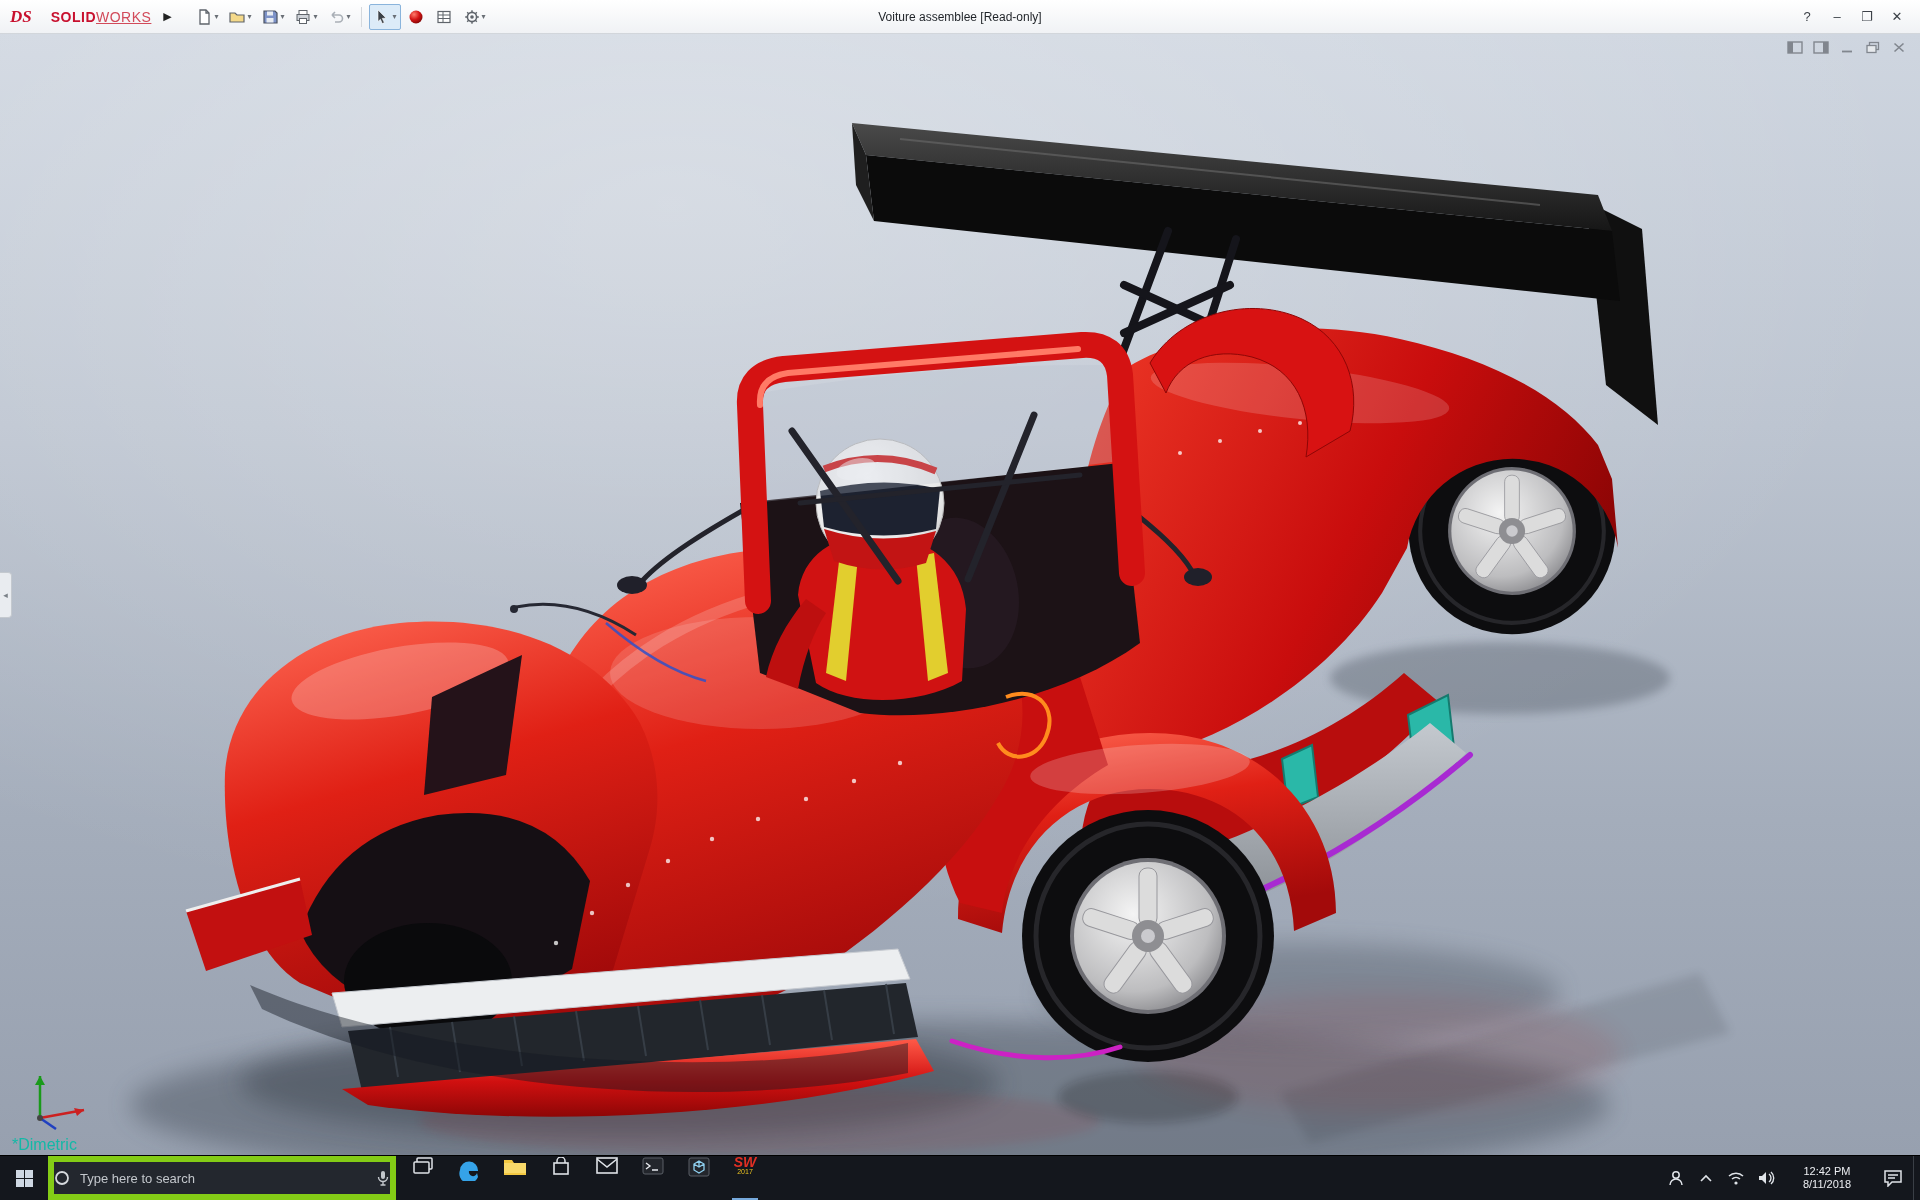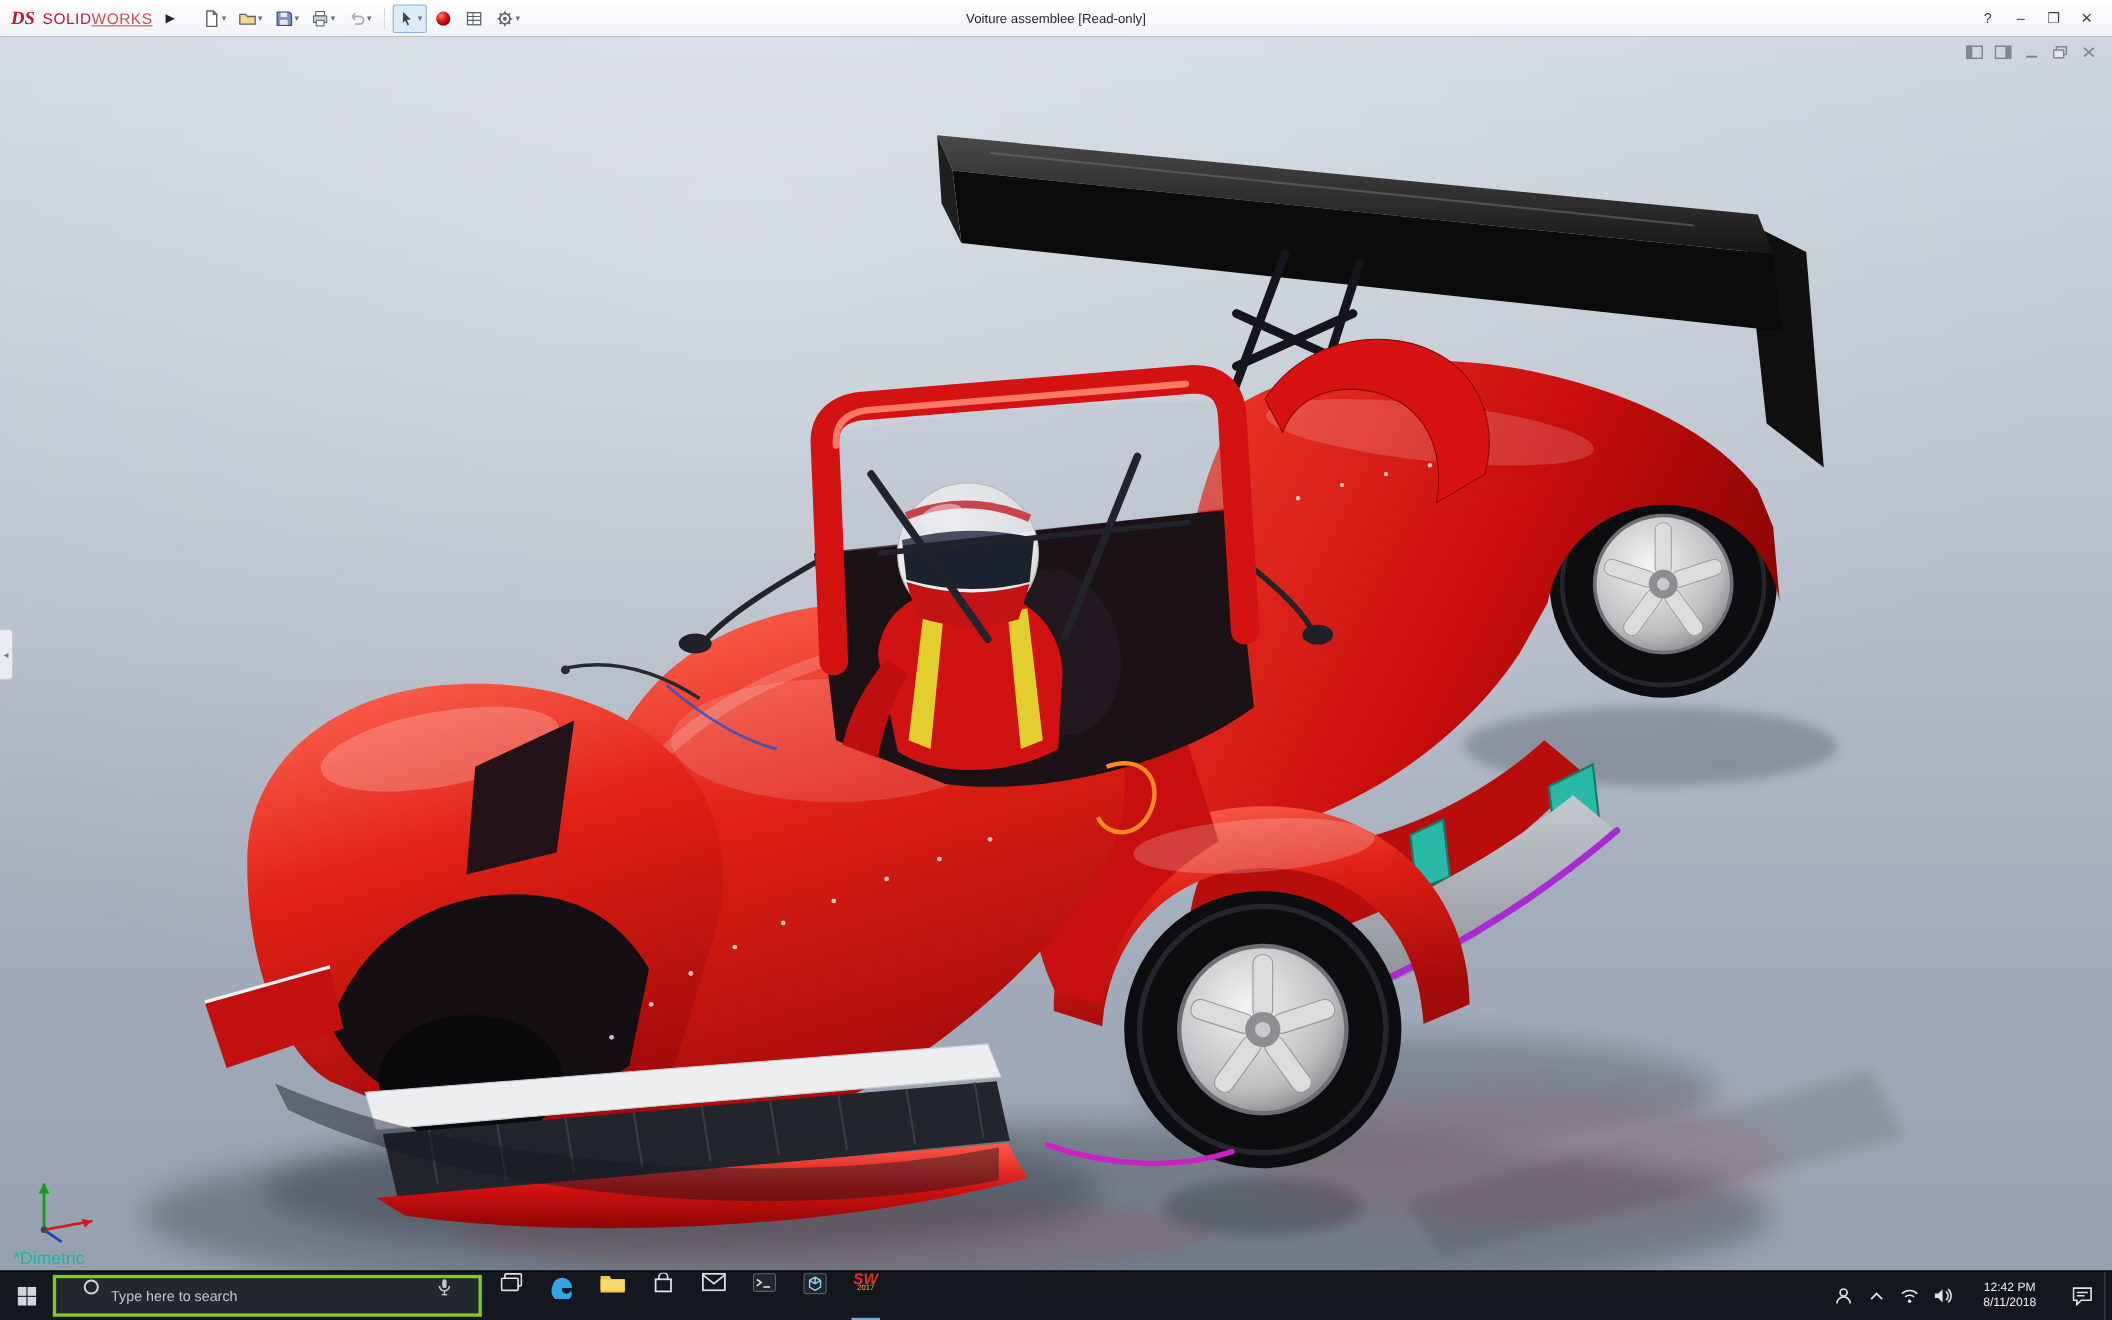--- a/index.html
+++ b/index.html
@@ -1,25 +1,25 @@
 <!DOCTYPE html>
 <html><head>
 <meta charset="utf-8">
 <style>
   html,body{margin:0;padding:0;width:1920px;height:1200px;overflow:hidden;
     font-family:"Liberation Sans",sans-serif;background:#000;position:relative;}
   
   .titlebar{position:absolute;top:0;left:0;right:0;height:33px;
     background:linear-gradient(#ffffff,#f0f2f5);border-bottom:1px solid #d2d6db;
     display:flex;align-items:center;z-index:30;}
-  .logo{display:flex;align-items:center;gap:7px;padding:0 6px 0 10px;}
+  .logo{display:flex;align-items:center;gap:19px;padding:0 6px 0 10px;}
   .logo-mark{color:#c8102e;font-weight:bold;font-style:italic;font-size:17px;
     font-family:"Liberation Serif",serif;}
   .logo-text{color:#c8102e;font-size:14px;letter-spacing:.5px;}
-  .logo-text b{font-weight:normal;}
+  .logo-text b{font-weight:bold;}
   .logo-text i{font-style:normal;font-weight:300;color:#d24a5a;text-decoration:underline;}
   .menu-expand{border:none;background:none;font-size:11px;color:#222;width:20px;
     cursor:pointer;padding:0;}
   .tb-icons{display:flex;align-items:center;gap:2px;margin-left:14px;}
   .tbb{display:flex;align-items:center;gap:1px;border:1px solid transparent;
     background:none;padding:2px 3px;border-radius:2px;cursor:pointer;height:26px;}
   .tbb.active{background:#dcebf8;border-color:#8ab4dc;}
   .tbb svg{display:block;}
   .dd{font-size:8px;color:#6a6f76;line-height:8px;}
   .tb-sep{width:1px;height:20px;background:#d6d9dd;margin:0 5px;}
@@ -42,22 +42,22 @@
   .triad{position:absolute;left:26px;bottom:26px;z-index:5;}
   
   .taskbar{position:absolute;bottom:0;left:0;right:0;height:44px;background:#14171d;
     display:flex;align-items:center;z-index:40;border-top:1px solid #000;}
   .tk-btn{width:48px;height:44px;border:none;background:none;display:flex;
     align-items:center;justify-content:center;cursor:pointer;}
   .tk-app{width:46px;height:44px;border:none;background:none;display:flex;
     align-items:flex-start;justify-content:center;cursor:pointer;position:relative;}
   .tk-app.running::after{content:"";position:absolute;bottom:0;left:10px;right:10px;
     height:2px;background:#76a9dc;}
-  .search-box{width:336px;height:32px;background:#23272e;border:3px solid #84cc16;
-    display:flex;gap:8px;padding:0 24px;margin-right:4px;}
+  .search-box{width:336px;height:32px;background:#23272e;border:6px solid #84cc16;
+    display:flex;align-items:center;gap:8px;padding:0 0;margin-right:4px;}
   .search-box input{flex:1;background:transparent;border:none;outline:none;
     color:#d6d9dd;font-size:13px;font-family:"Liberation Sans",sans-serif;}
   .search-box input::placeholder{color:#c3c7cc;}
   .tray{margin-left:auto;display:flex;align-items:center;height:32px;}
   .tray .tk-btn{width:30px;}
   .clock{display:flex;flex-direction:column;align-items:center;justify-content:center;
     font-size:11px;line-height:13px;color:#eceef2;width:92px;height:44px;
     cursor:pointer;background:none;border:none;font-family:"Liberation Sans",sans-serif;}
   .show-desktop{width:6px;height:44px;border-left:1px solid #3a3f46;cursor:pointer;}
   .sw-tile{display:flex;flex-direction:column;align-items:center;line-height:10px;}

